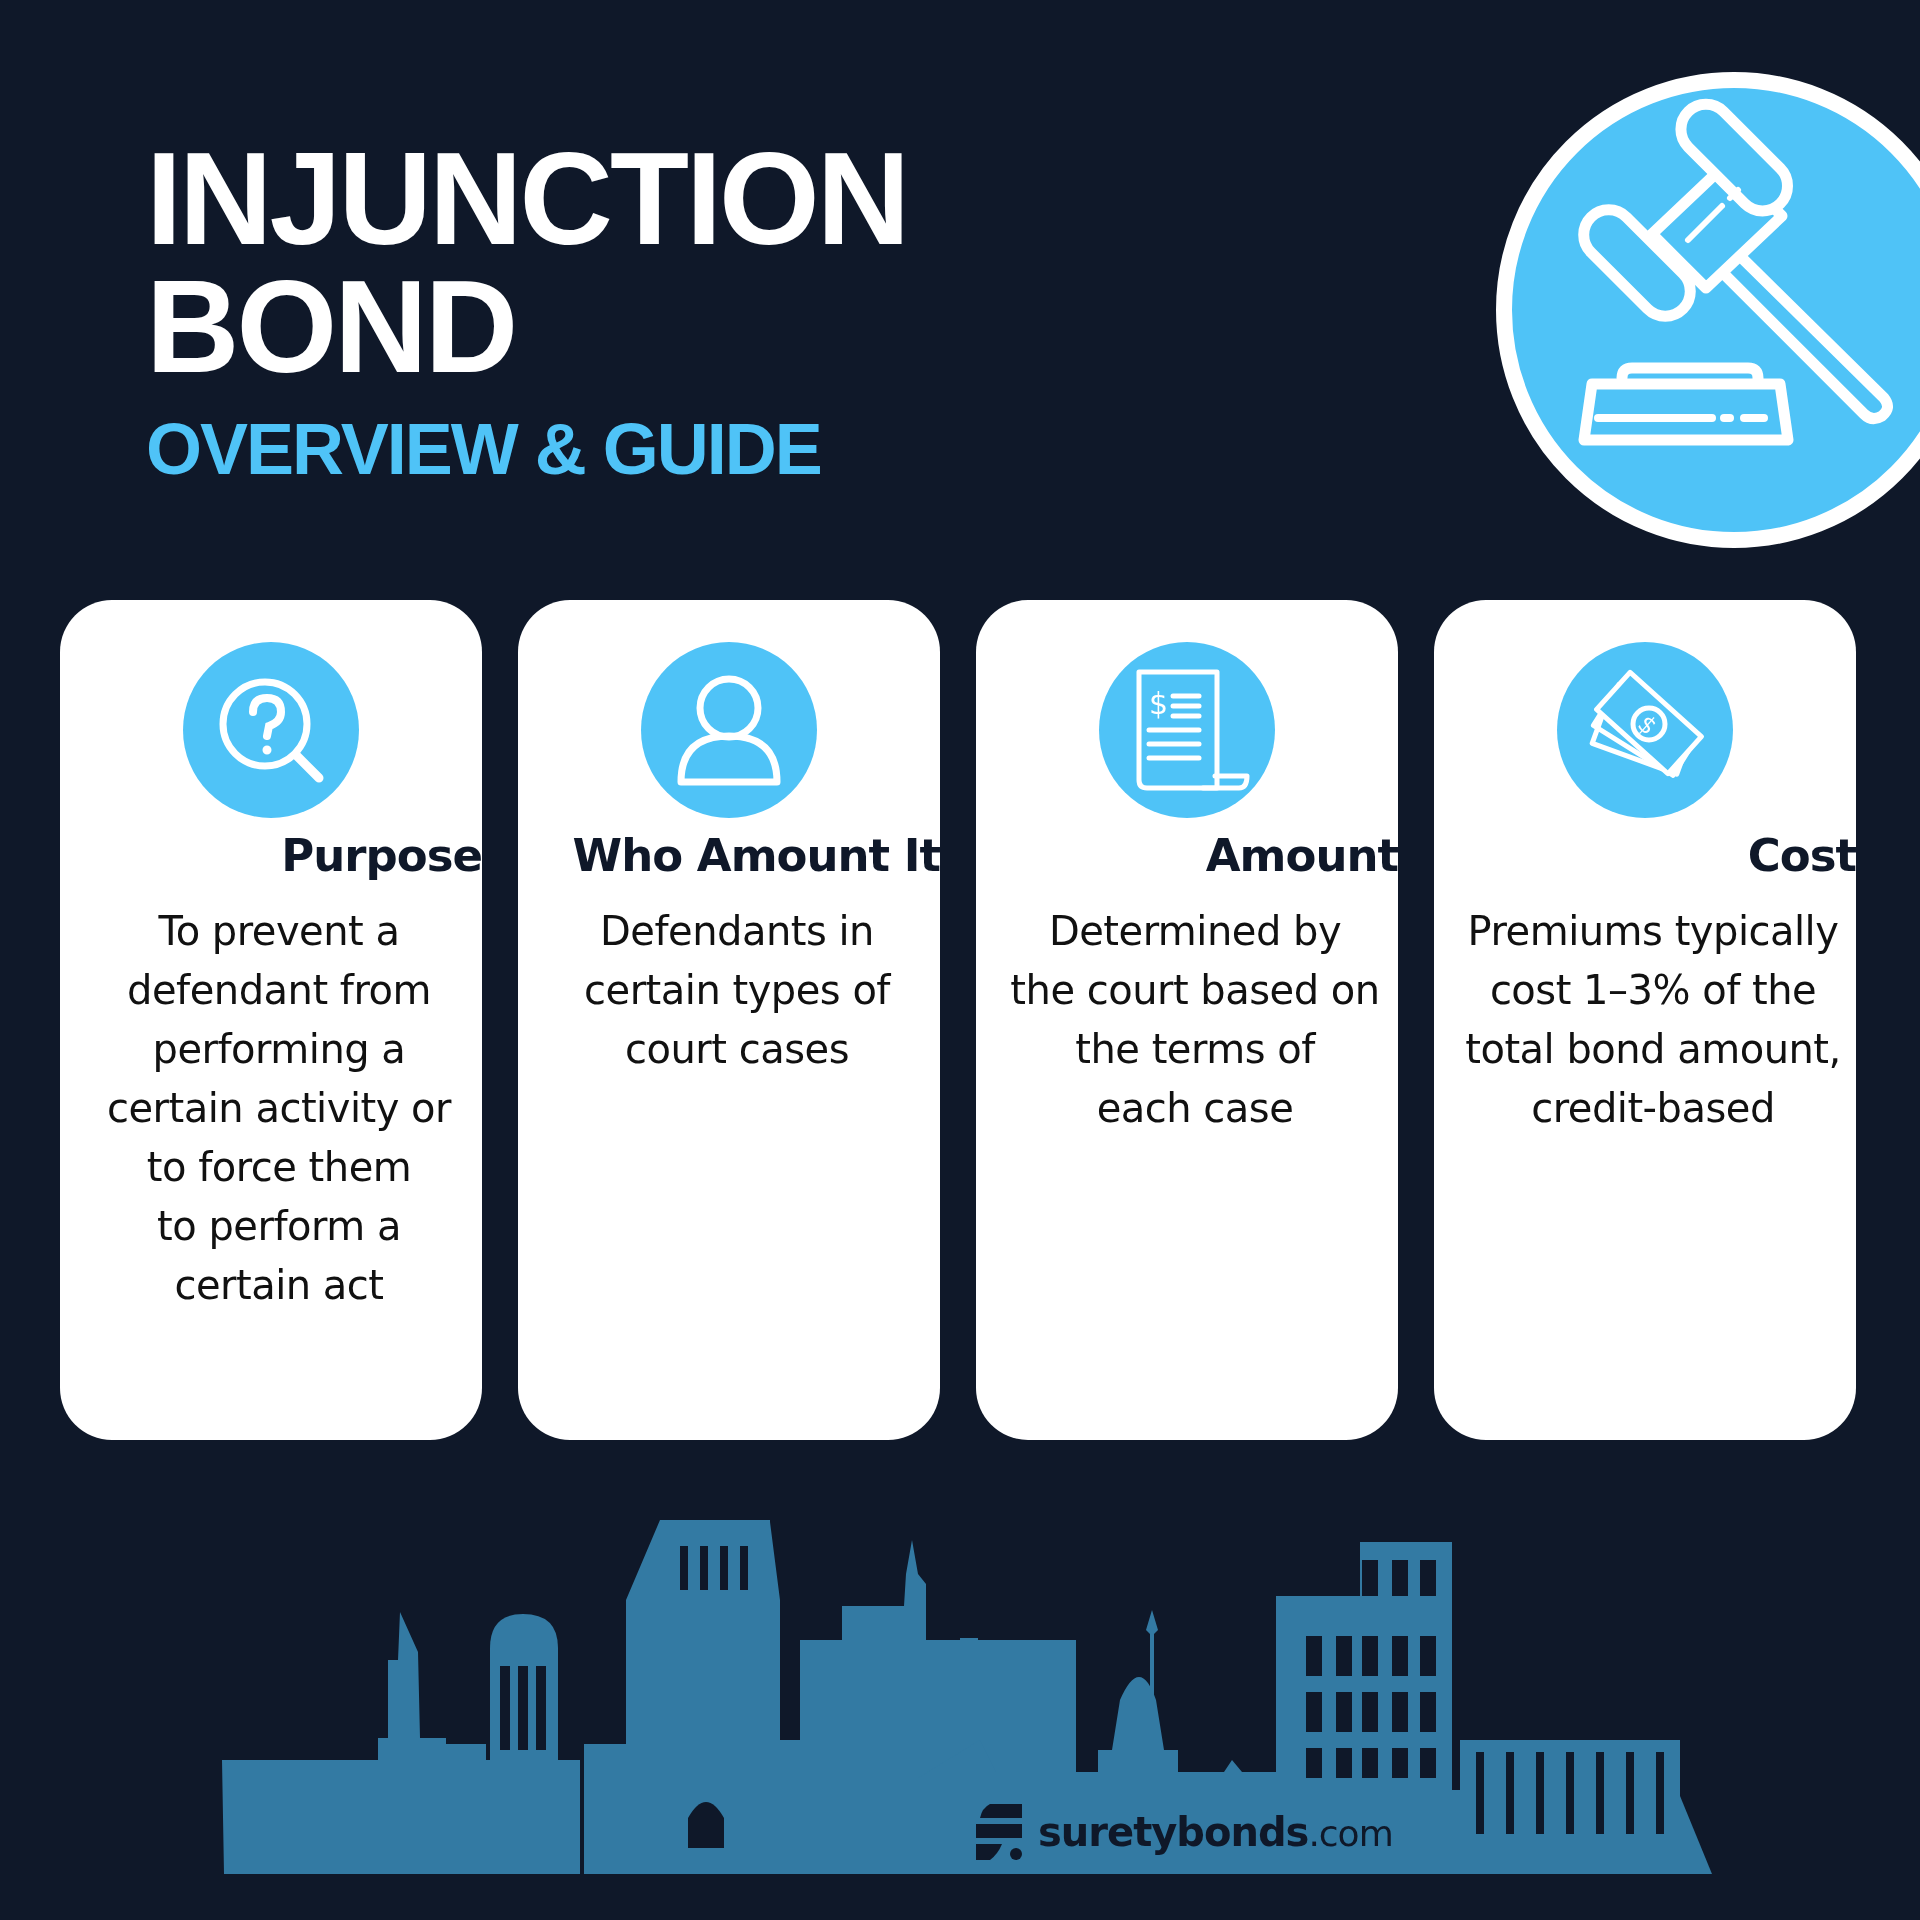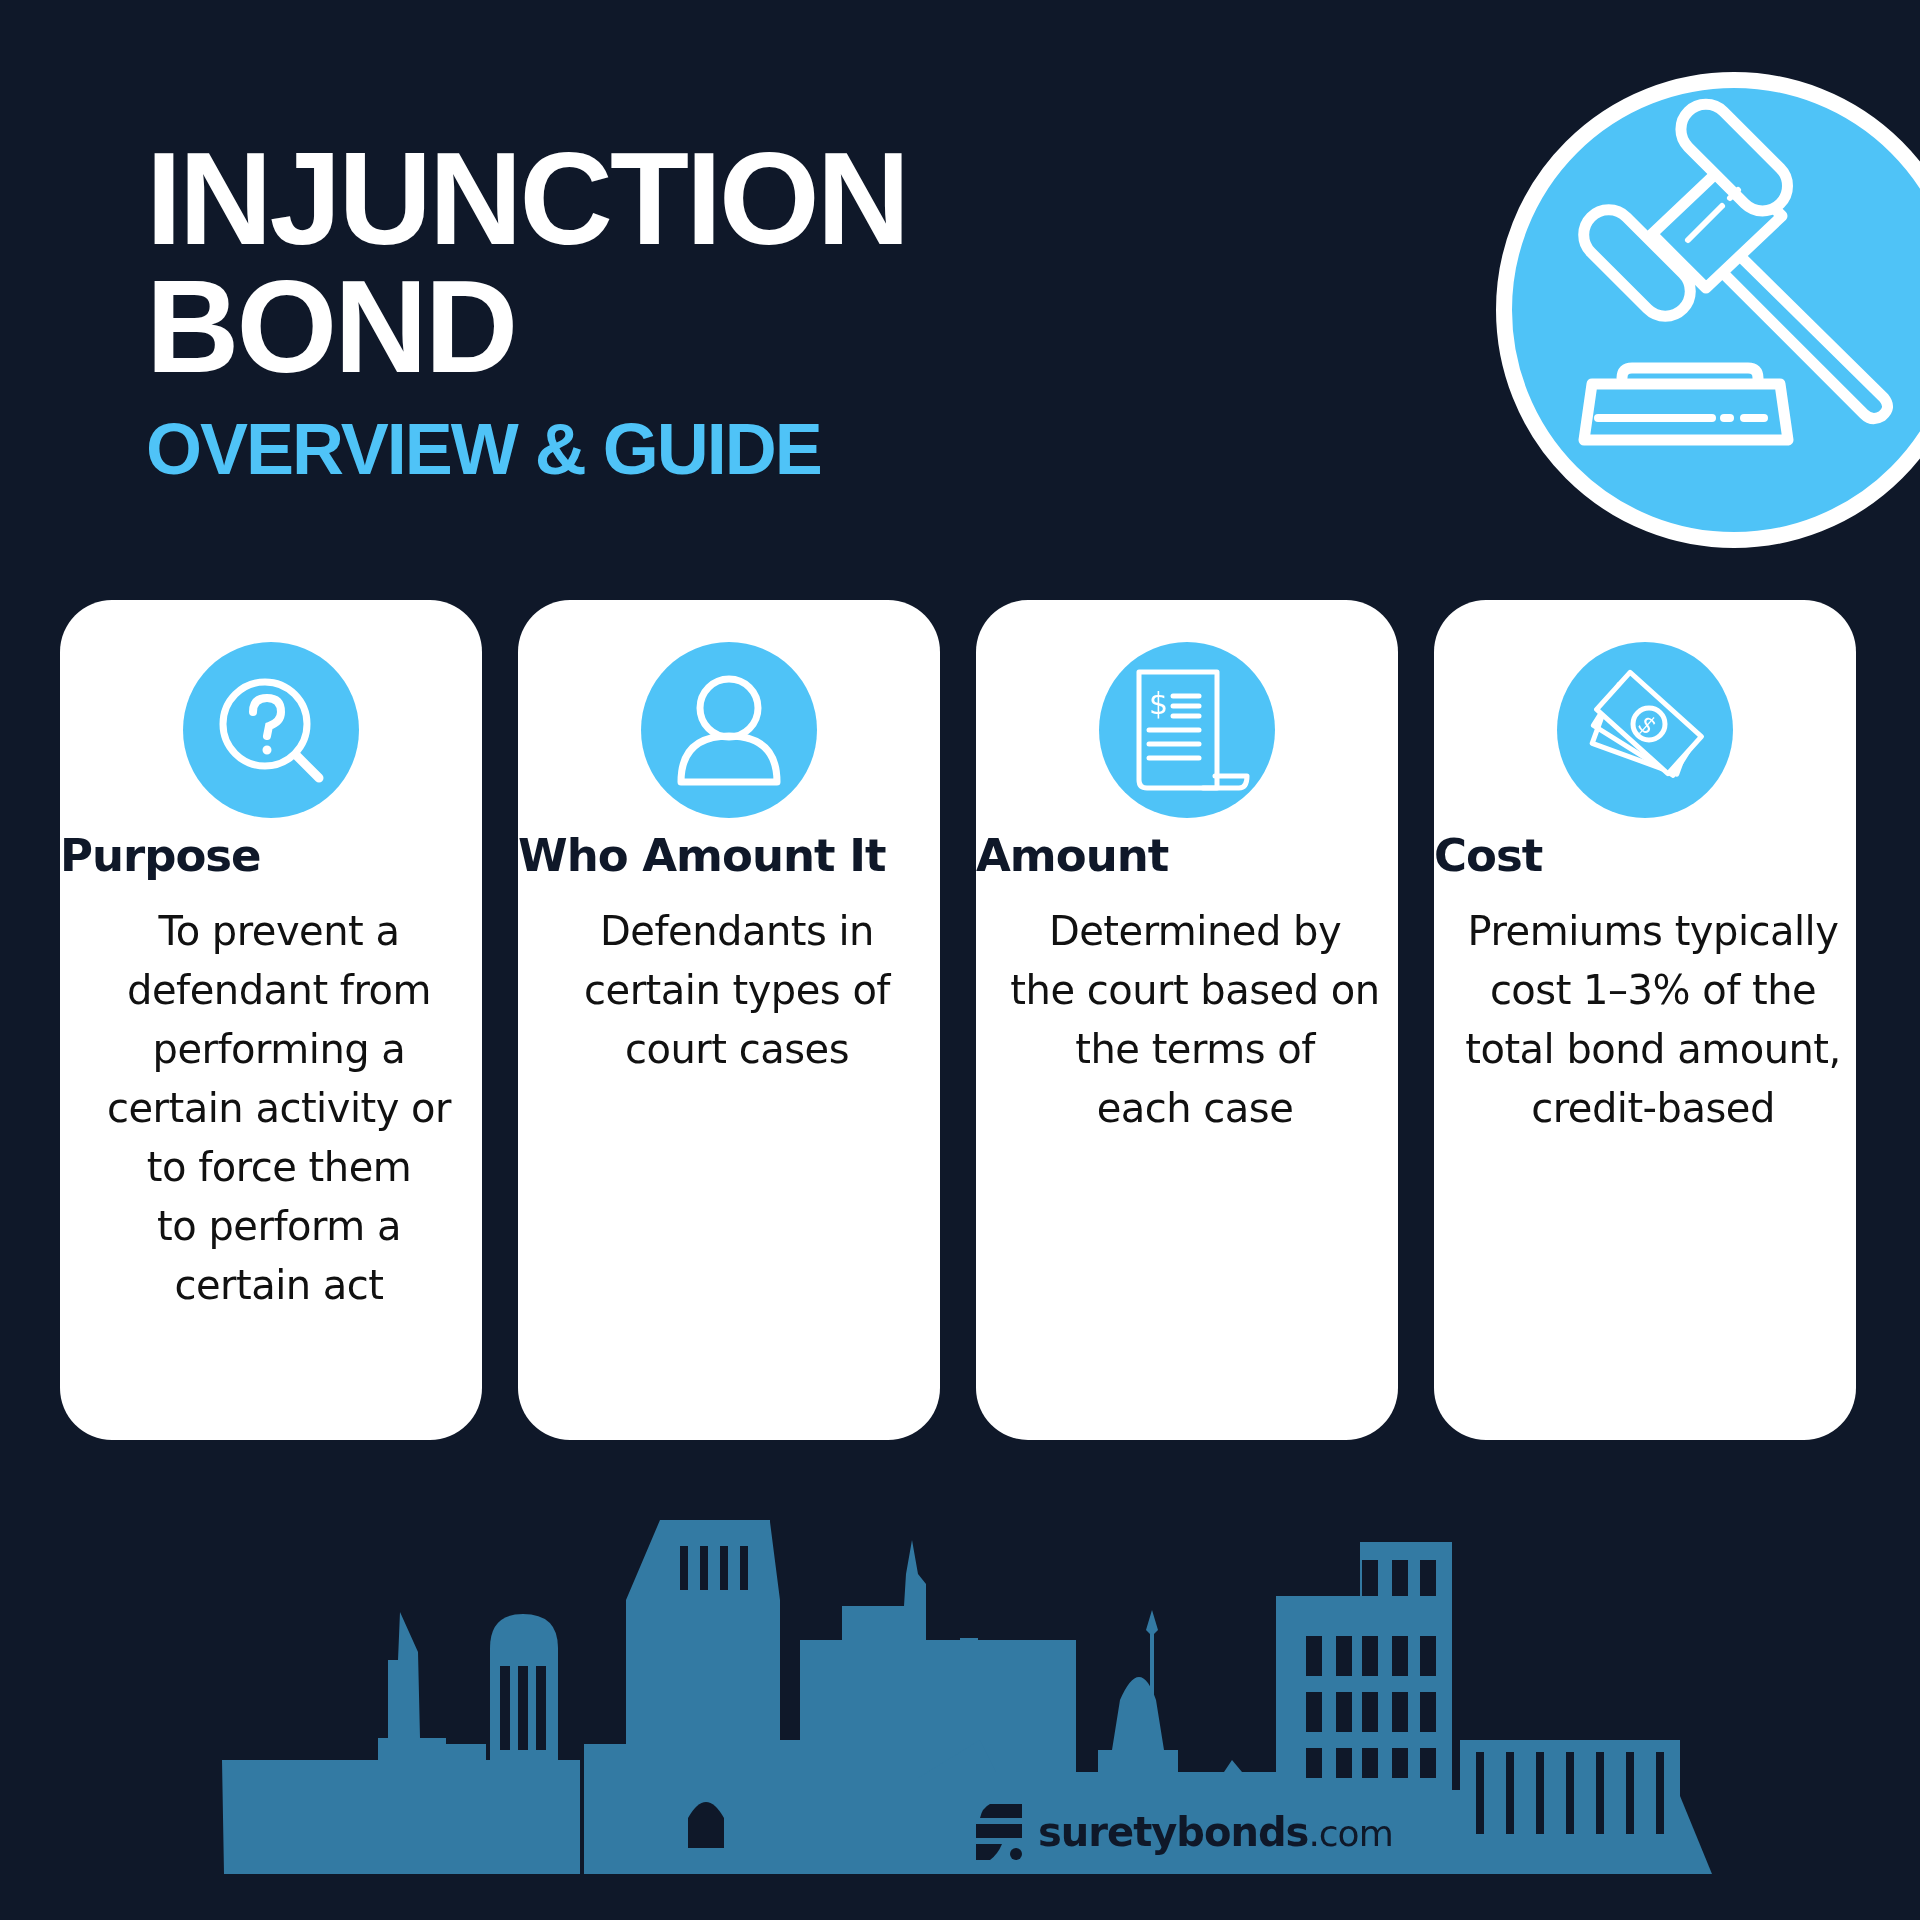--- a/index.html
+++ b/index.html
@@ -28,21 +28,21 @@
   .card {
     position: absolute; top: 0; width: 422px; height: 840px;
     background: #ffffff; border-radius: 52px;
   }
   .card .icon-circle {
     position: absolute; left: 50%; top: 42px; width: 176px; height: 176px;
     margin-left: -88px; border-radius: 50%; background: #4fc3f7;
   }
   .card .icon-circle svg { position: absolute; left: 0; top: 0; }
   .card .card-title {
-    position: absolute; left: 0; right: 0; top: 228px; text-align: left;
+    position: absolute; left: 0; right: 0; top: 228px; text-align: right;
     color: #0f1829; font-weight: 700; font-size: 45px; line-height: 56px;
     font-family: "DejaVu Sans", sans-serif; letter-spacing: -1px;
   }
   .card .card-body {
     position: absolute; left: 24px; right: 8px; top: 302px; text-align: center;
     color: #111111; font-size: 40px; line-height: 59px;
     font-family: "DejaVu Sans", sans-serif; letter-spacing: -0.5px;
     white-space: pre-line;
   }
   .skyline { position: absolute; left: 0; top: 1500px; width: 1920px; height: 420px; }

